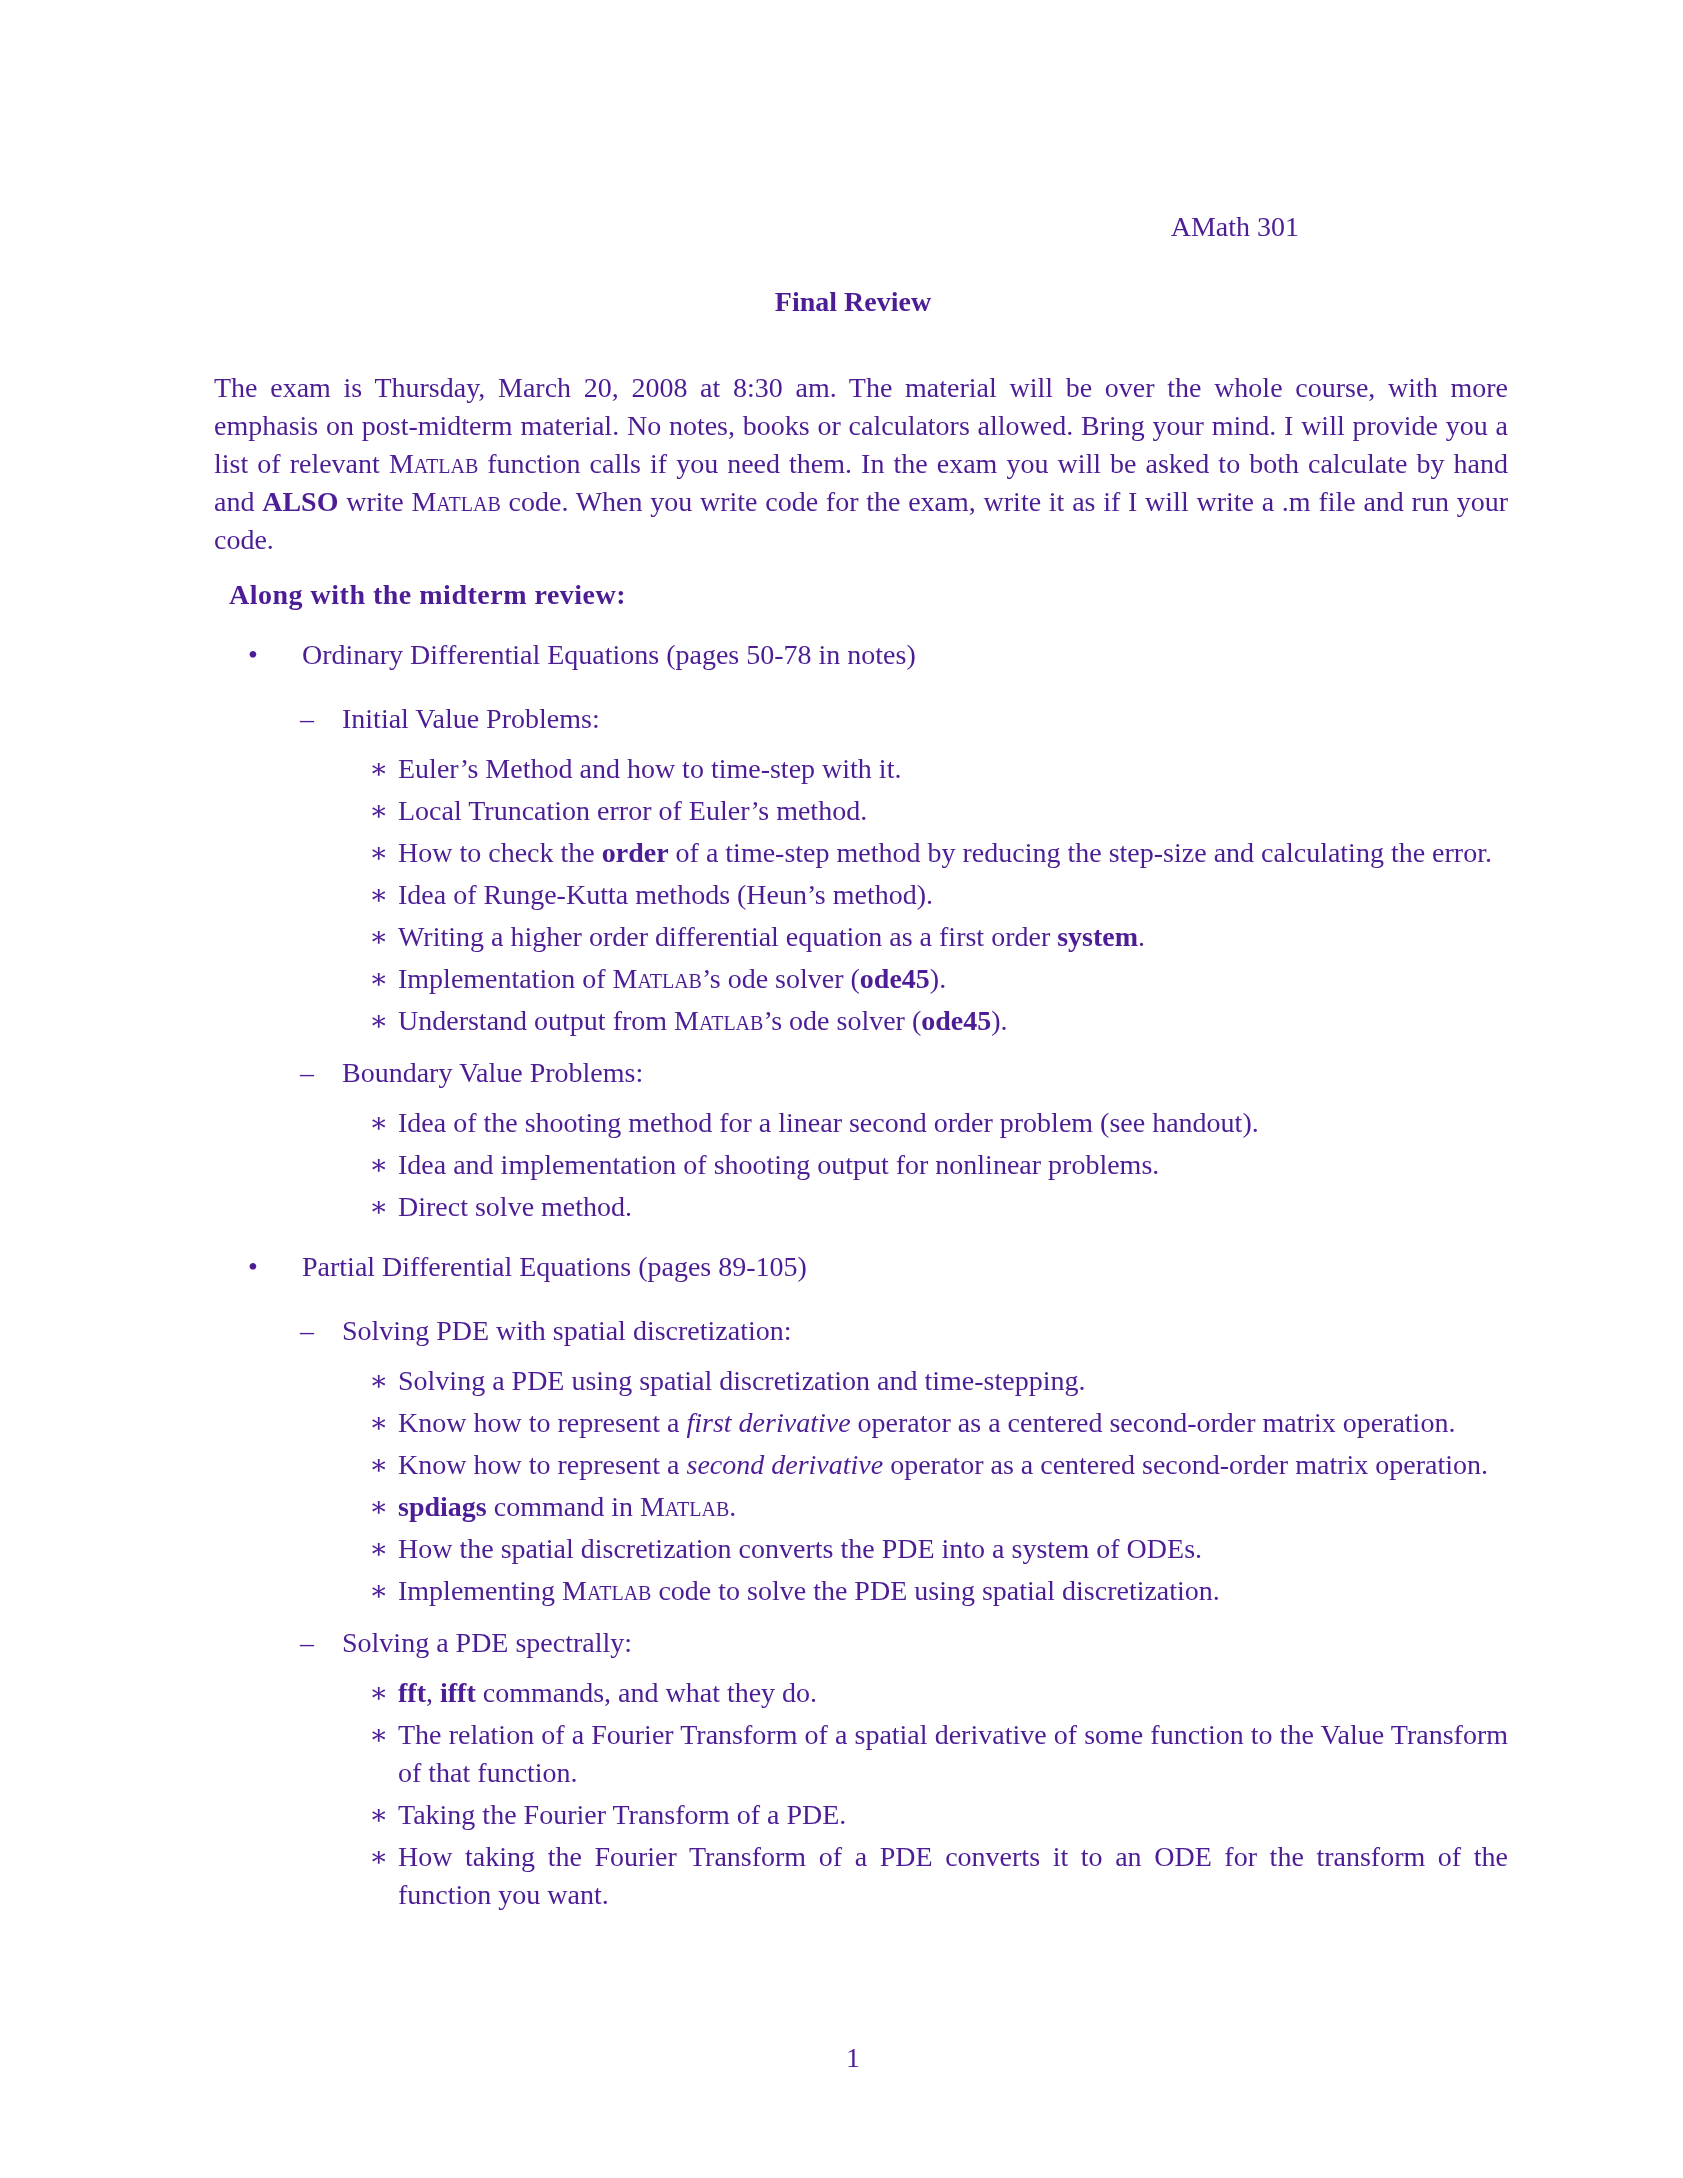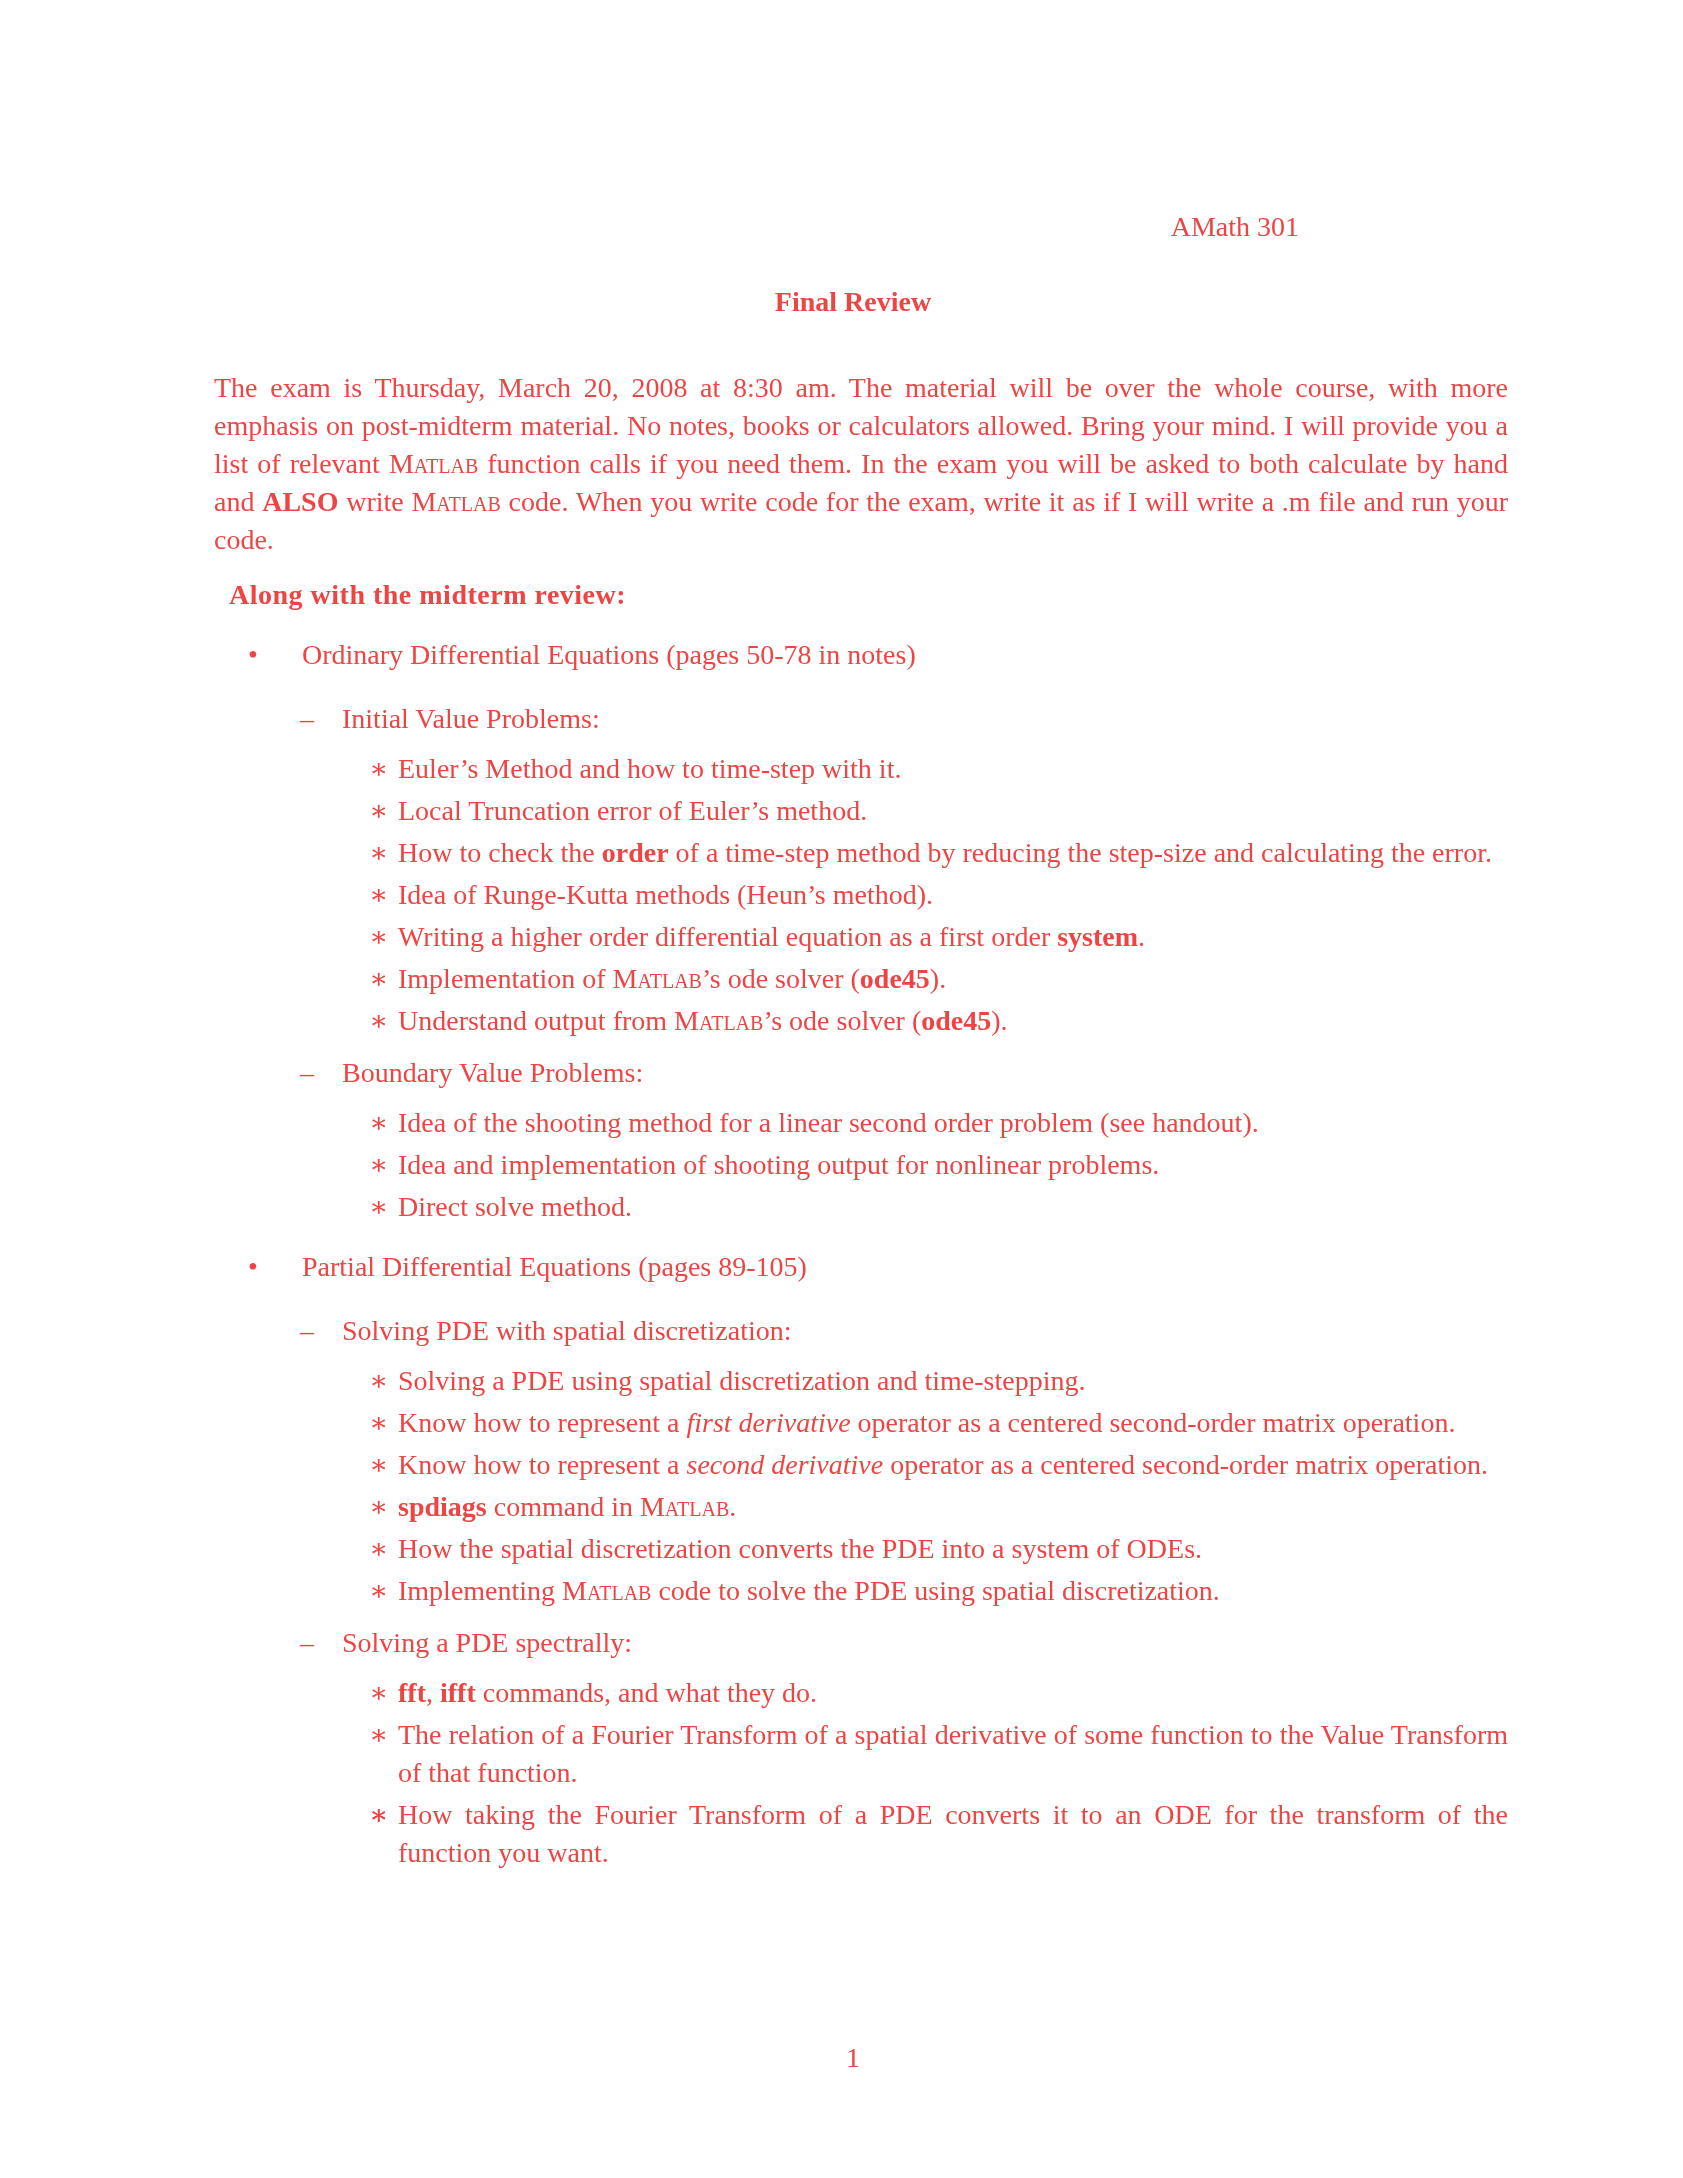--- a/index.html
+++ b/index.html
@@ -5,21 +5,21 @@
   html, body {
     margin: 0;
     padding: 0;
     background: #ffffff;
   }
   .page {
     position: relative;
     width: 1683px;
     height: 2178px;
     background: #ffffff;
-    color: #ef4444;
+    color: #4c1d95;
     font-family: "Liberation Serif", "DejaVu Serif", serif;
     font-size: 28px;
     line-height: 38px;
     box-sizing: border-box;
     padding: 208px 175px 0 198px;
     overflow: hidden;
   }
   .course {
     text-align: right;
     padding-right: 209px;
@@ -170,20 +170,21 @@
           <div class="item l3">
             <span class="marker">∗</span>
             <span class="item-text"><span class="run run-b">fft</span><span class="run run-n">, </span><span class="run run-b">ifft</span><span class="run run-n"> commands, and what they do.</span></span>
           </div>
           <div class="item l3">
             <span class="marker">∗</span>
             <span class="item-text"><span class="run run-n">The relation of a Fourier Transform of a spatial derivative of some function to the Value Transform of that function.</span></span>
           </div>
           <div class="item l3">
             <span class="marker">∗</span>
+            <span class="item-text"><span class="run run-n">Taking the Fourier Transform of a PDE.</span></span>
           </div>
           <div class="item l3">
             <span class="marker">∗</span>
             <span class="item-text"><span class="run run-n">How taking the Fourier Transform of a PDE converts it to an ODE for the transform of the function you want.</span></span>
           </div>
         </div>
       </div>
     </div>
   <div class="footer">1</div>
 </div>

